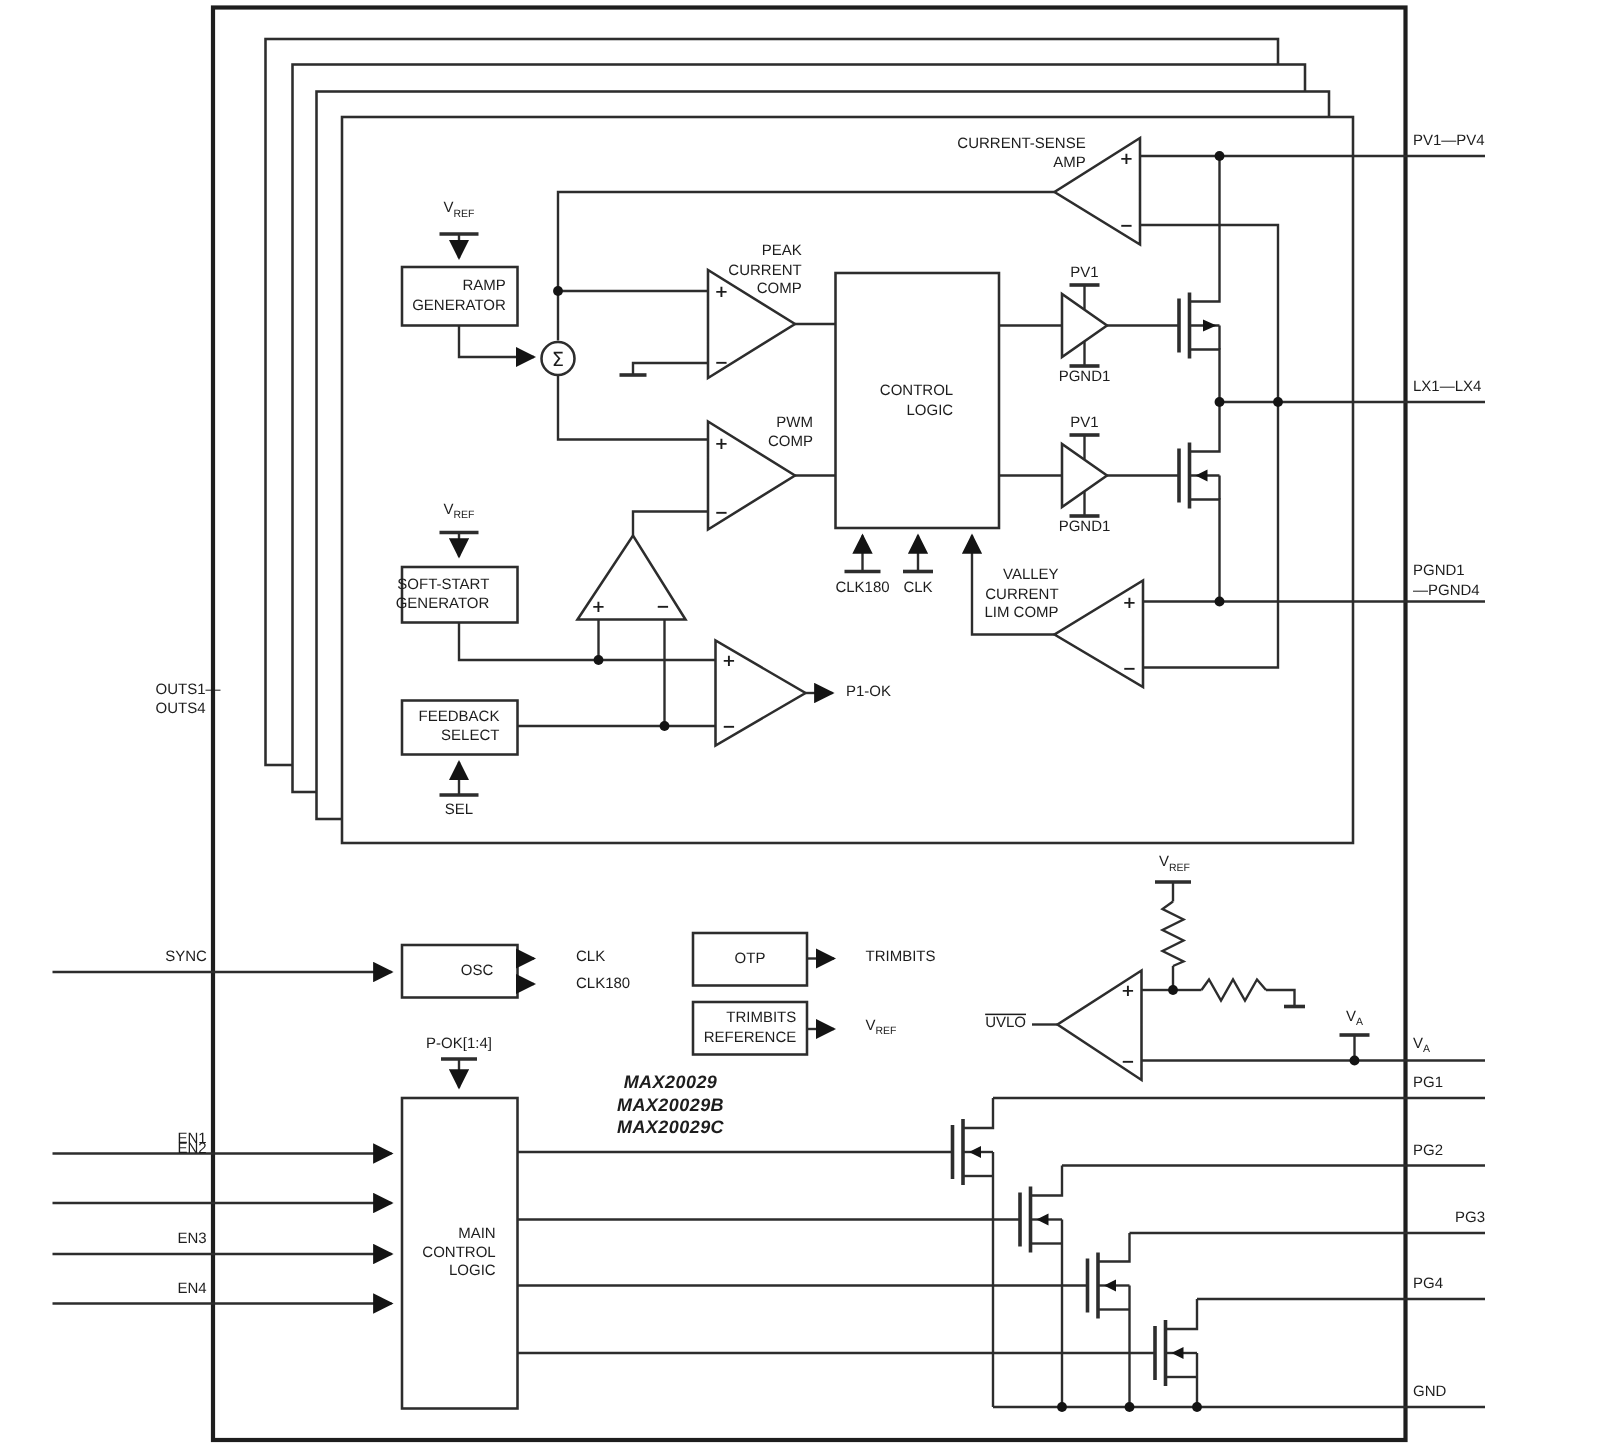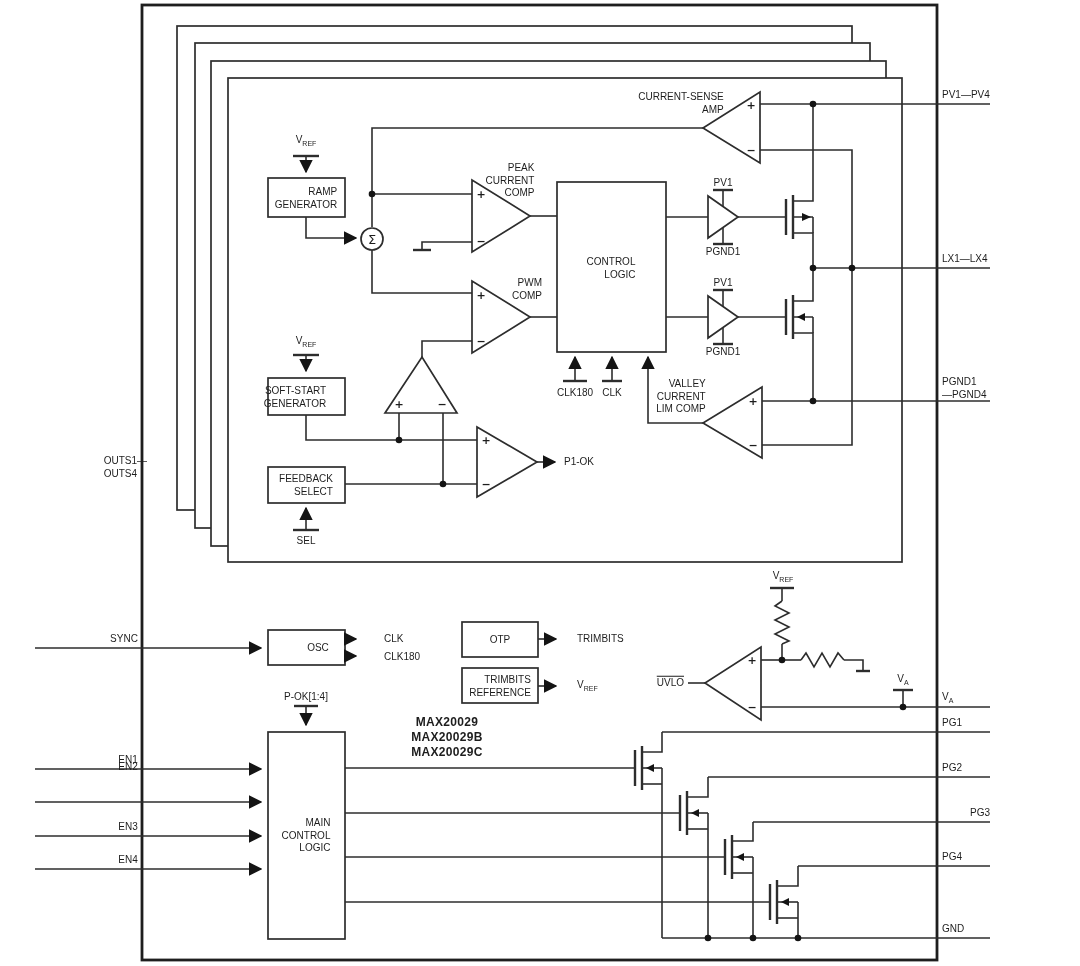--- a/index.html
+++ b/index.html
@@ -12,21 +12,21 @@
   .shape{fill:#ffffff;stroke:#2d2d2d;stroke-width:1.7;}
   .dot{fill:#141414;stroke:none;}
   .ar{fill:#141414;stroke:none;}
   .pm{font-family:"DejaVu Sans",sans-serif;font-size:11px;font-weight:600;fill:#1d1d1d;
       text-anchor:middle;}
   .sg{font-family:"DejaVu Sans",sans-serif;font-size:13px;fill:#1d1d1d;text-anchor:middle;}
   .lbl{position:absolute;font-size:10px;line-height:1.25;color:#1d1d1d;white-space:pre-line;
        text-align:right;transform:translate(-50%,-50%);}
   .lbl.la{transform:translate(0,-50%);text-align:left;}
   .lbl.ra{transform:translate(-100%,-50%);text-align:left;}
-  .lbl.bold{font-weight:bold;font-size:12px;letter-spacing:.3px;}
+  .lbl.bold{font-weight:bold;font-size:12px;letter-spacing:.3px;font-style:italic;}
   .lbl sub{font-size:7px;}
   .over{text-decoration:overline;}
 </style>
 </head>
 <body>
 
 <div class="stage">
 <svg width="1080" height="966" viewBox="0 0 1080 966">
   <defs>
     <marker id="ah" viewBox="0 0 10 10" refX="9" refY="5" markerWidth="8.5" markerHeight="8.5" orient="auto-start-reverse">

